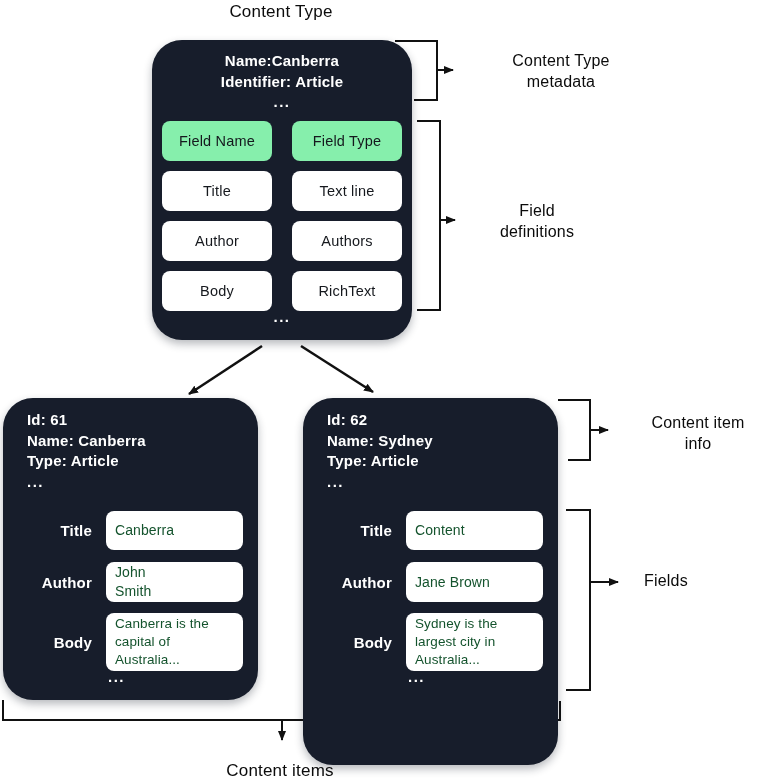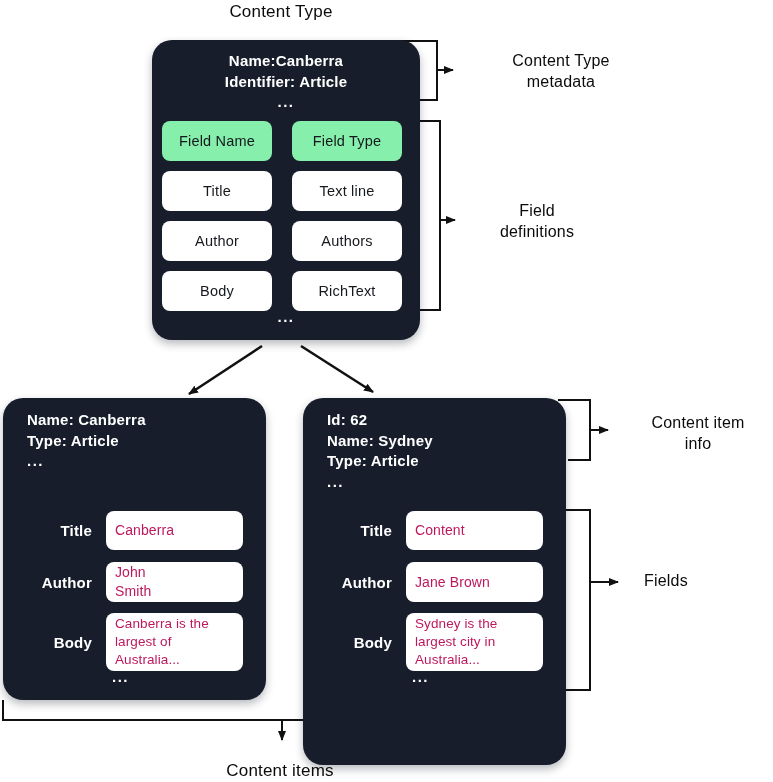--- a/index.html
+++ b/index.html
@@ -5,22 +5,22 @@
   html,body{margin:0;padding:0;background:#fff;}
   .stage{position:relative;width:773px;height:782px;background:#ffffff;overflow:hidden;
          font-family:"Liberation Sans", sans-serif;color:#0c0c0c;}
   svg.overlay{position:absolute;left:0;top:0;pointer-events:none;}
   svg.overlay path{stroke:#111111;fill:none;}
   svg.overlay .ah{fill:#111111;stroke:none;}
 
   .page-title{position:absolute;left:181px;top:2px;width:200px;text-align:center;
               font-size:17px;font-weight:500;letter-spacing:.2px;}
 
-  .dark-box{position:absolute;background:#171d2b;border-radius:20px;color:#fff;
-            box-shadow:0 4px 9px rgba(20,25,40,.30);padding-left:8px;}
+  .dark-box{position:absolute;background:#171d2b;border-radius:30px;color:#fff;
+            box-shadow:0 4px 9px rgba(20,25,40,.30);}
   .ct-box{left:152px;top:40px;width:260px;height:300px;}
   .item-box-1{left:3px;top:398px;width:255px;height:302px;}
   .item-box-2{left:303px;top:398px;width:255px;height:367px;}
 
   .ct-meta{position:absolute;left:0;top:11px;width:100%;text-align:center;
            font-size:15px;font-weight:600;line-height:20.5px;letter-spacing:.2px;}
   .ellipsis{font-weight:700;letter-spacing:1.5px;}
   .box-ellipsis{position:absolute;left:0;top:268px;width:100%;text-align:center;
                 font-size:15px;font-weight:700;letter-spacing:1.5px;}
   .item-box-1 .box-ellipsis,.item-box-2 .box-ellipsis{transform:translateX(-14px);top:270px;}
@@ -34,21 +34,21 @@
 
   .item-info{position:absolute;left:24px;top:12px;font-size:15px;font-weight:600;
              line-height:20.5px;letter-spacing:.2px;}
 
   .item-row{position:absolute;left:0;width:255px;display:flex;}
   .row-title{top:113px;height:39px;}
   .row-author{top:164px;height:40px;}
   .row-body{top:215px;height:58px;}
   .f-label{width:89px;padding-right:14px;display:flex;align-items:center;justify-content:flex-end;
            color:#fff;font-weight:600;font-size:15px;letter-spacing:.2px;}
-  .f-value{margin-left:0;width:128px;background:#ffffff;border-radius:8px;color:#be185d;
+  .f-value{margin-left:0;width:128px;background:#ffffff;border-radius:8px;color:#14532d;
            display:flex;align-items:center;padding-left:9px;font-size:14px;
            white-space:pre-line;line-height:19px;letter-spacing:.1px;}
   .row-body .f-value{font-size:13.5px;line-height:18px;}
 
   .ann{position:absolute;text-align:center;font-size:16px;font-weight:500;
        line-height:21px;letter-spacing:.2px;white-space:pre-line;color:#0b0b0b;}
   .ann-metadata{left:487px;top:50px;width:148px;}
   .ann-fielddefs{left:462px;top:200px;width:150px;}
   .ann-iteminfo{left:622px;top:412px;width:152px;}
   .ann-fields{left:644px;top:570px;text-align:right;}
@@ -95,37 +95,38 @@
     <div class="cell c1 r2">Author</div>
     <div class="cell c2 r2">Authors</div>
     <div class="cell c1 r3">Body</div>
     <div class="cell c2 r3">RichText</div>
 
     <div class="box-ellipsis">...</div>
   </div>
 
   <div class="dark-box item-box-1">
     <div class="item-info">
+      <div>Id: 61</div>
       <div>Name: Canberra</div>
       <div>Type: Article</div>
       <div class="ellipsis">...</div>
     </div>
     <div class="item-row row-title">
       <div class="f-label">Title</div>
       <div class="f-value">Canberra</div>
     </div>
     <div class="item-row row-author">
       <div class="f-label">Author</div>
       <div class="f-value">John
 Smith</div>
     </div>
     <div class="item-row row-body">
       <div class="f-label">Body</div>
       <div class="f-value">Canberra is the
-largest of
+capital of
 Australia...</div>
     </div>
     <div class="box-ellipsis">...</div>
   </div>
 
   <div class="dark-box item-box-2">
     <div class="item-info">
       <div>Id: 62</div>
       <div>Name: Sydney</div>
       <div>Type: Article</div>

